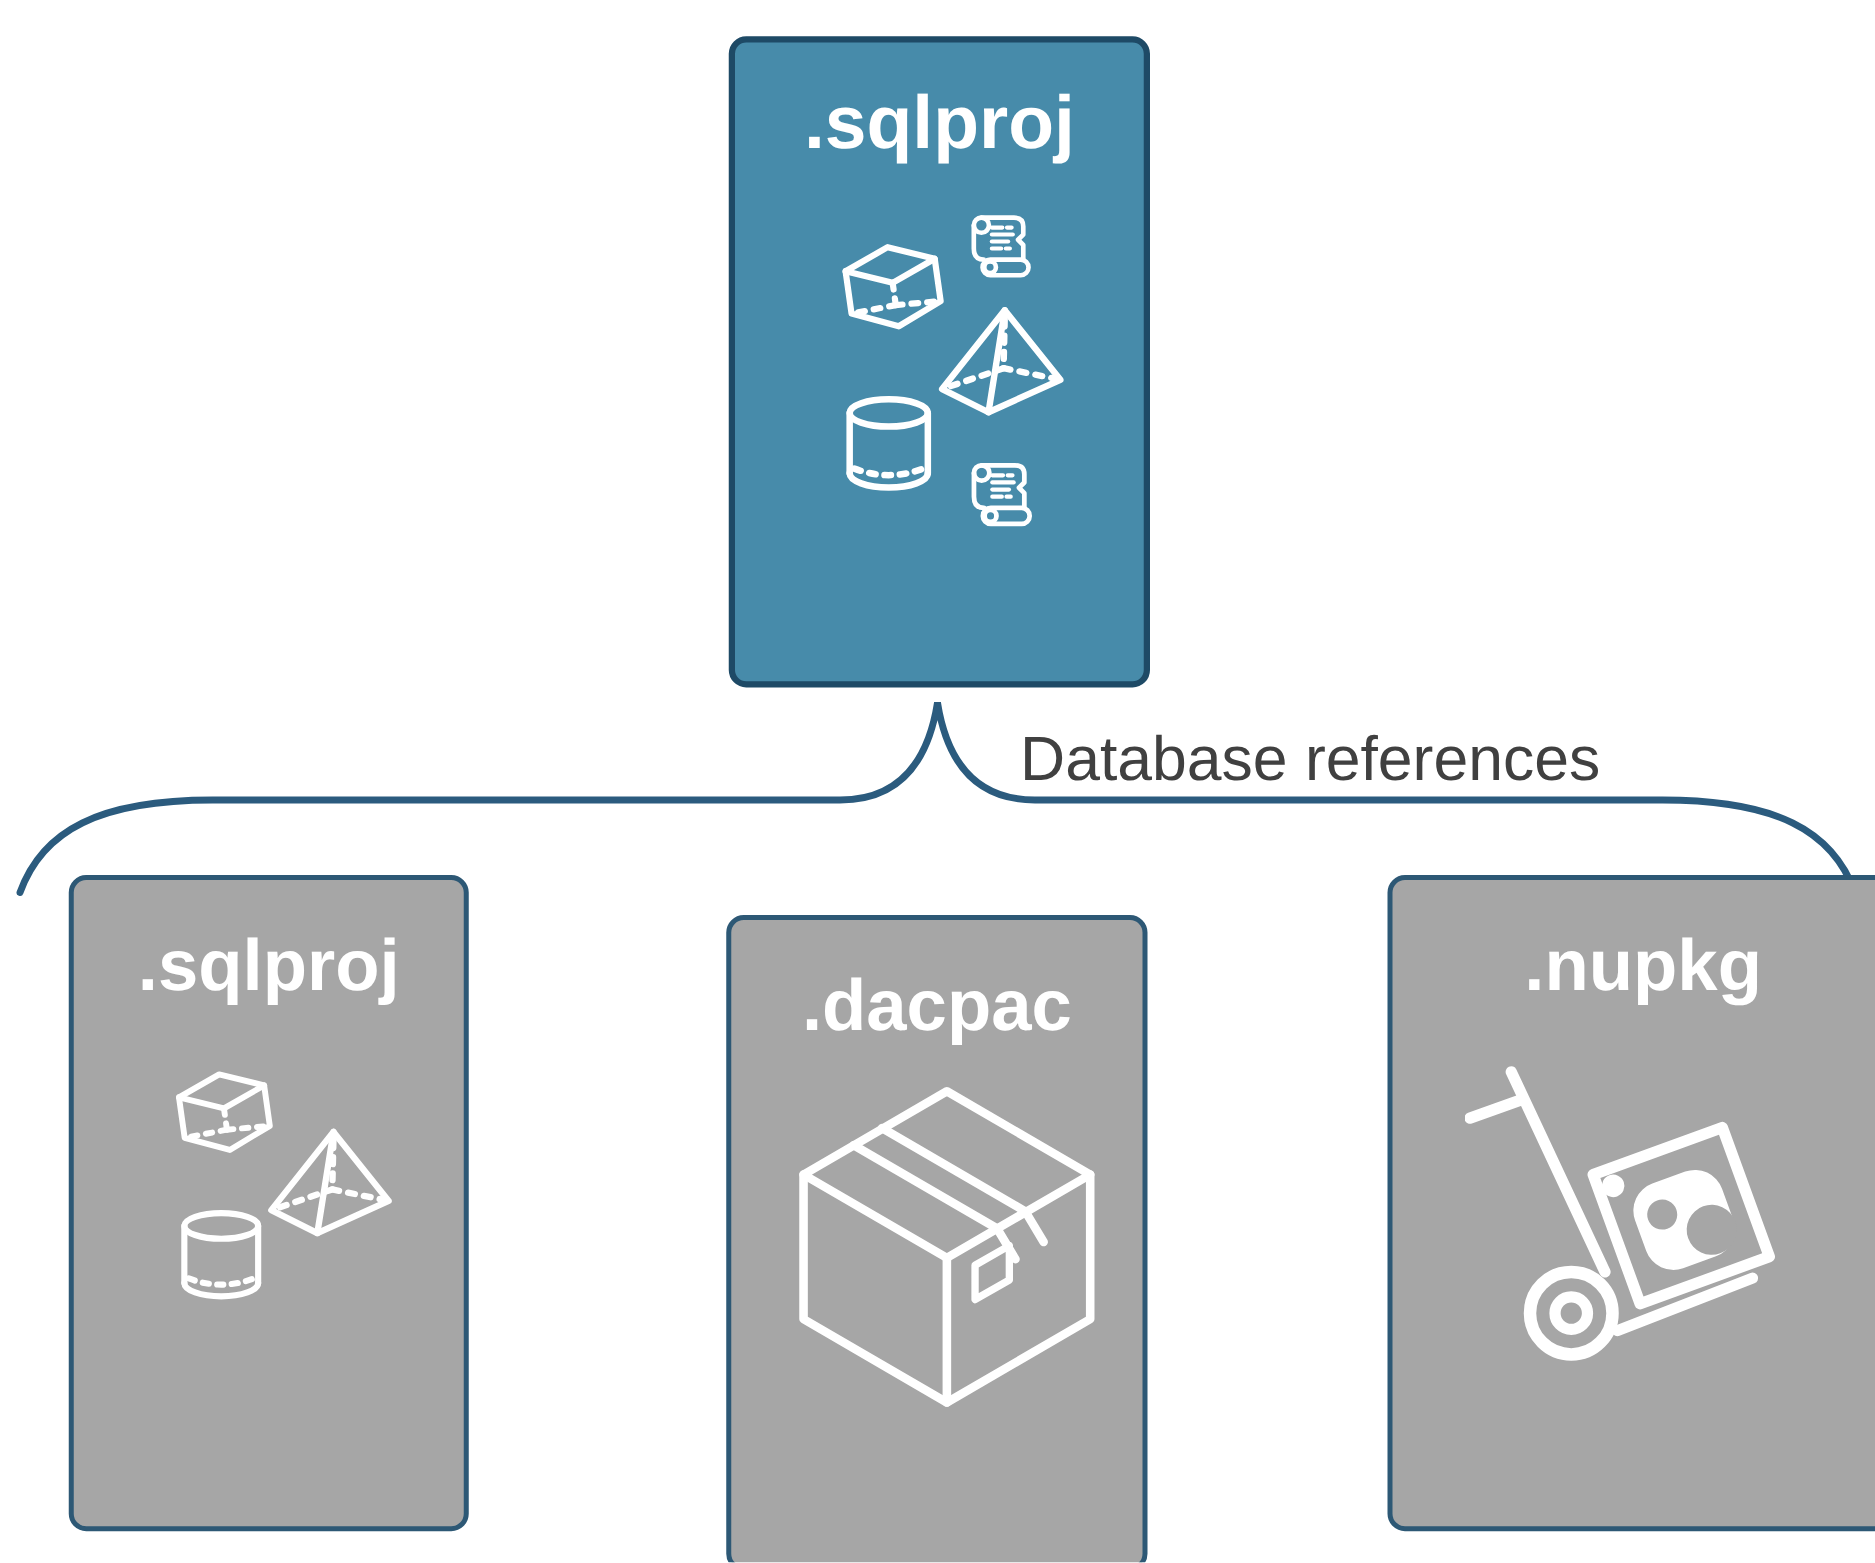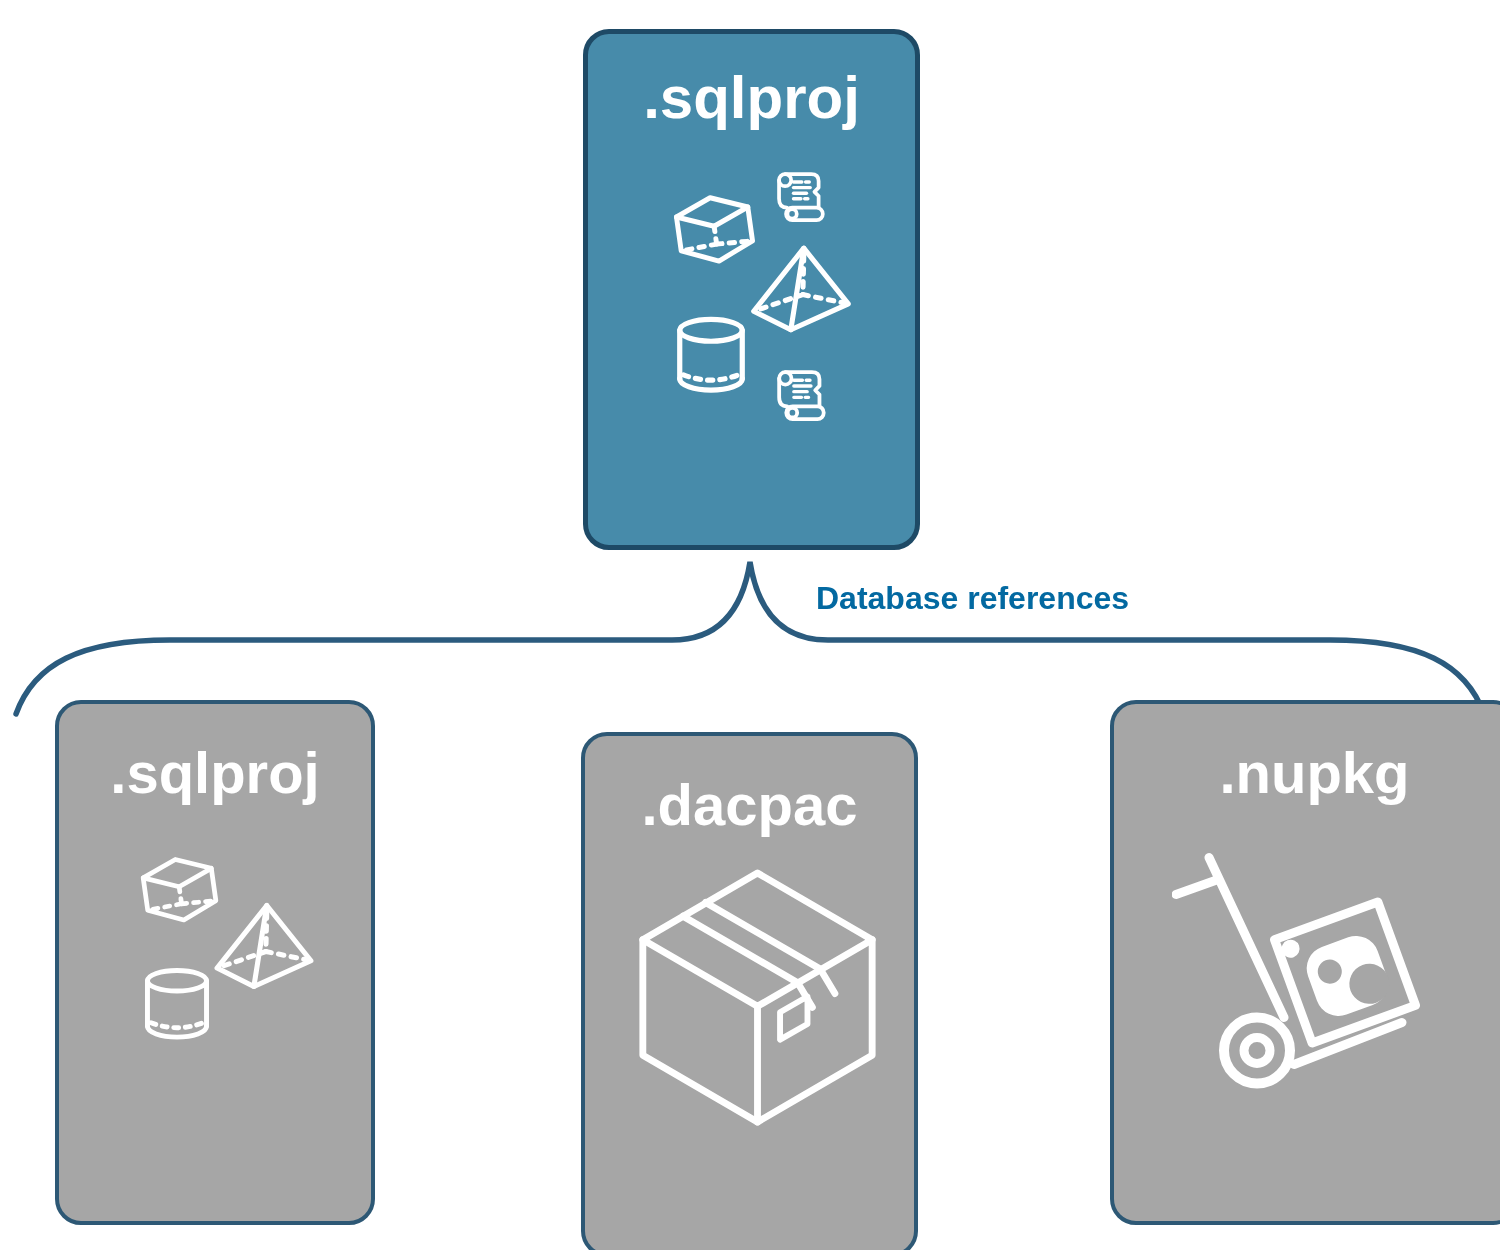--- a/index.html
+++ b/index.html
@@ -1,39 +1,39 @@
 <!DOCTYPE html>
 <html><head>
 <meta charset="utf-8">
 <style>
   html,body{margin:0;padding:0;background:#ffffff;}
   .canvas{
     position:relative;width:1500px;height:1250px;background:#ffffff;overflow:hidden;
     font-family:"Liberation Sans", sans-serif;
   }
   .connector-svg{position:absolute;left:0;top:0;width:1500px;height:1250px;}
-  .node{position:absolute;box-sizing:border-box;border-radius:26px;}
+  .node{position:absolute;box-sizing:border-box;border-radius:14px;}
   .node-root{
     left:583px;top:29px;width:337px;height:521px;
     background:#478baa;border:5px solid #1e4a66;
   }
   .node-child{
     background:#a6a6a6;border:4px solid #2d5875;
   }
   .node-child-1{left:55px;top:700px;width:320px;height:525px;}
   .node-child-2{left:581px;top:732px;width:337px;height:525px;}
   .node-child-3{left:1110px;top:700px;width:409px;height:525px;}
   .node-label{
     position:absolute;left:0;right:0;top:34px;text-align:center;
     color:#ffffff;font-weight:700;font-size:60px;line-height:1;letter-spacing:0px;
   }
   .node-child .node-label{top:40px;font-size:58px;}
   .connector-label{
     position:absolute;left:816px;top:582px;
-    color:#0369a1;font-weight:700;font-size:32px;line-height:1;
+    color:#404040;font-weight:400;font-size:50px;line-height:1;
   }
   .icon{position:absolute;}
   
   .root-scroll-1{left:185px;top:134px;width:54px;height:56px;}
   .root-cube{left:82px;top:158px;width:90px;height:90px;}
   .root-pyramid{left:162px;top:208px;width:102px;height:94px;}
   .root-cylinder{left:87px;top:281px;width:72px;height:80px;}
   .root-scroll-2{left:185px;top:332px;width:55px;height:57px;}
   
   .c1-cube{left:78px;top:150px;width:86px;height:86px;}

